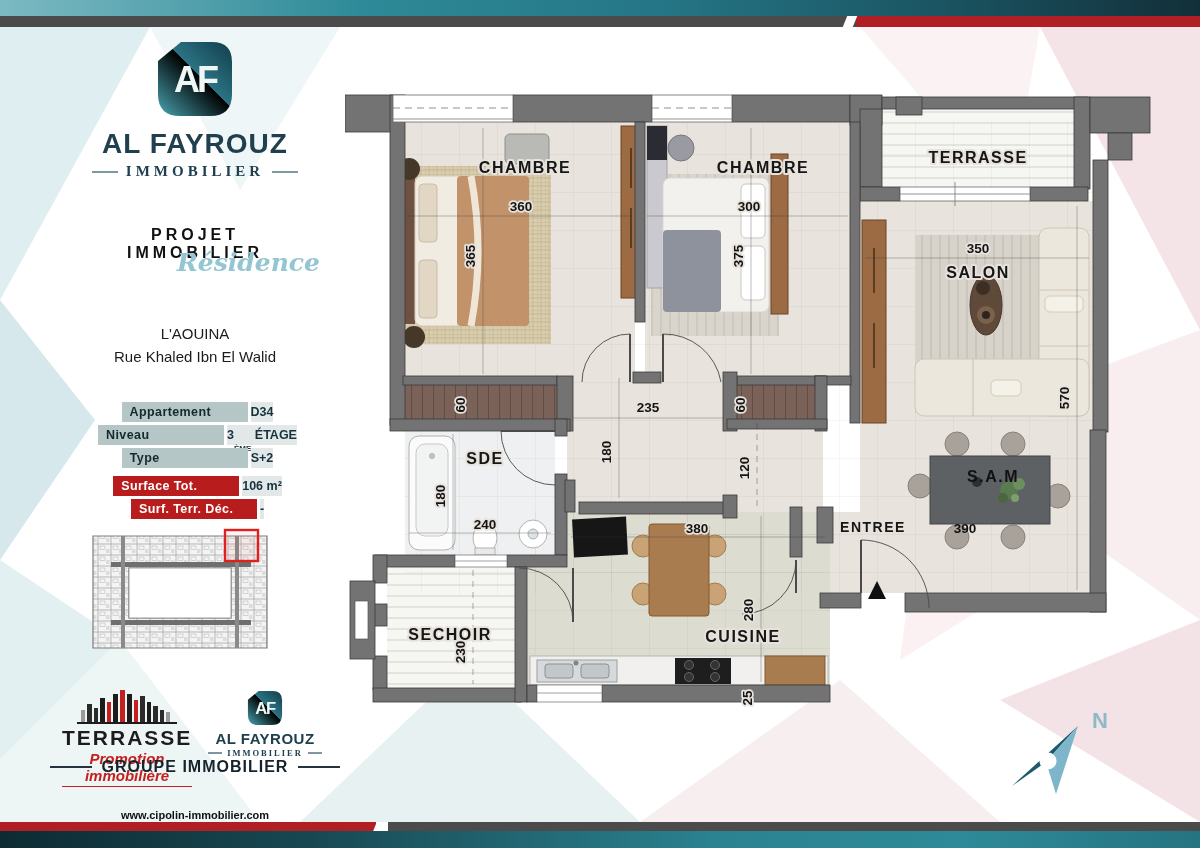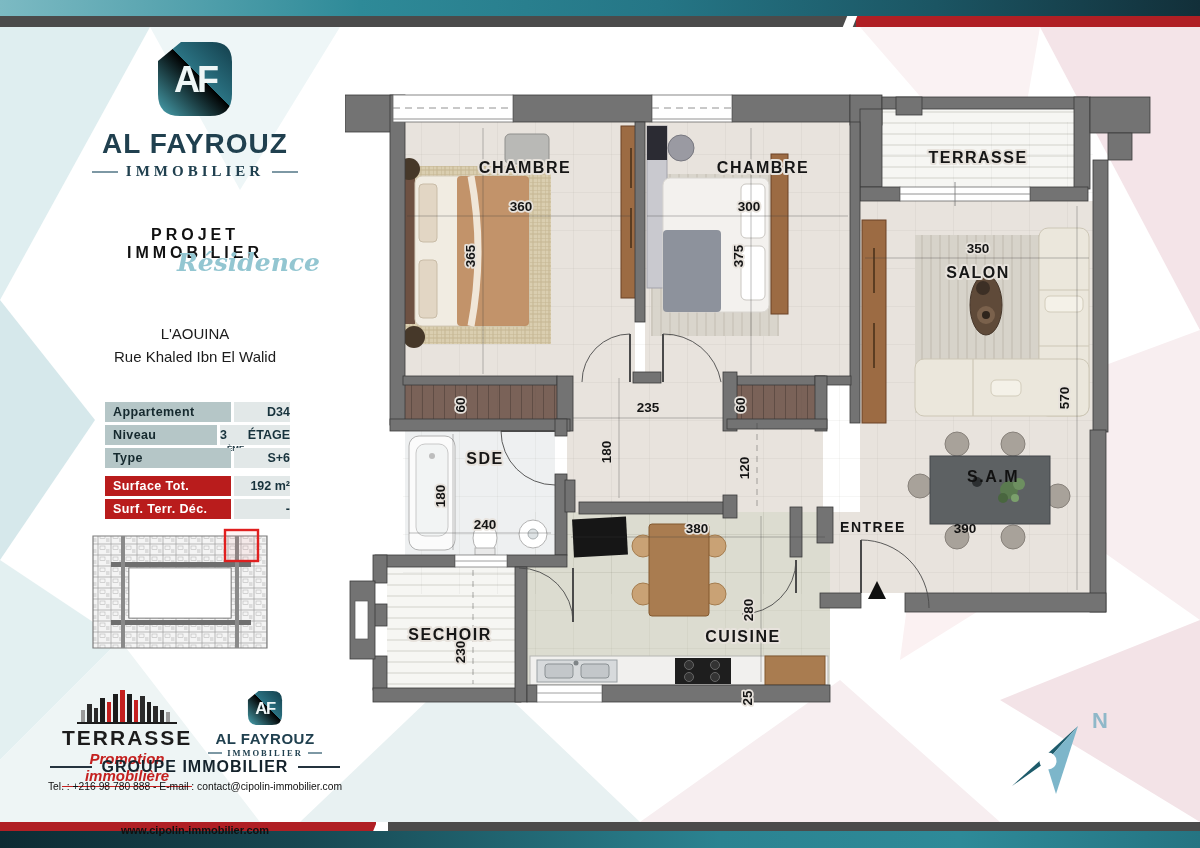--- a/index.html
+++ b/index.html
@@ -26,21 +26,21 @@
   .brand-sub{font-family:"Liberation Serif",serif;font-size:15px;letter-spacing:4px;color:#20404f;font-weight:600;}
   .kicker{left:80px;top:226px;width:230px;text-align:center;font-size:16px;font-weight:700;
           letter-spacing:4px;color:#111;}
   .script-block{left:85px;top:246px;width:220px;height:78px;}
   .script-light{position:absolute;left:92px;top:2px;font-family:"DejaVu Serif",serif;font-style:italic;
         font-size:25px;color:#93c6d1;font-weight:700;}
   .script-dark{position:absolute;left:8px;top:18px;font-family:"DejaVu Serif",serif;font-style:italic;
         font-size:42px;color:#2e7f8f;font-weight:700;}
   .address{left:80px;top:322px;width:230px;text-align:center;font-size:15px;color:#1c1c1c;line-height:1.55;}
   
-  .itable{left:105px;top:402px;width:185px;display:flex;flex-direction:column;gap:3px;font-size:12.5px;}
+  .itable{left:105px;top:402px;width:185px;display:flex;flex-direction:column;gap:3px;font-size:12.5px;align-items:center;}
   .irow{display:flex;gap:3px;height:20px;}
   .ilabel{width:118px;background:#b5c6c7;color:#15292e;display:flex;align-items:center;
           padding-left:8px;font-weight:700;letter-spacing:.4px;}
   .ivalue{flex:1;background:#e2e8e8;color:#17323c;display:flex;align-items:center;justify-content:flex-end;
           font-weight:700;}
   .irow.dark .ilabel{background:#b91c1c;color:#ffffff;}
   .gap{height:2px;}
   sup.et{font-size:8px;vertical-align:super;margin-top:27px;}
   
   .cipolin{left:62px;top:688px;width:130px;text-align:center;}
@@ -136,26 +136,26 @@
     <div class="ivalue">D34</div>
   </div>
   <div class="irow">
     <div class="ilabel">Niveau</div>
     <div class="ivalue">
       <span>3</span><sup class="et">ÈME</sup>&nbsp;<span>ÉTAGE</span>
     </div>
   </div>
   <div class="irow">
     <div class="ilabel">Type</div>
-    <div class="ivalue">S+6</div>
+    <div class="ivalue">S+2</div>
   </div>
   <div class="gap"></div>
   <div class="irow dark">
     <div class="ilabel">Surface Tot.</div>
-    <div class="ivalue">192 m²</div>
+    <div class="ivalue">106 m²</div>
   </div>
   <div class="irow dark">
     <div class="ilabel">Surf. Terr. Déc.</div>
     <div class="ivalue">-</div>
   </div>
 </div>
 
 <svg class="abs keyplan" viewBox="0 0 190 140">
   <defs>
     <pattern id="units" width="13" height="11" patternUnits="userSpaceOnUse">
@@ -477,15 +477,14 @@
   </div>
 </div>
 
 <div class="abs group-row">
   <span class="line"></span>
   <span class="group-title">GROUPE IMMOBILIER</span>
   <span class="line"></span>
 </div>
 
 <div class="abs foot-text">
-  <div>Tel. : +216 98 780 888 -  E-mail : contact@cipolin-immobilier.com</div>
   <div class="foot-web">www.cipolin-immobilier.com</div>
 </div>
 
 </body></html>

